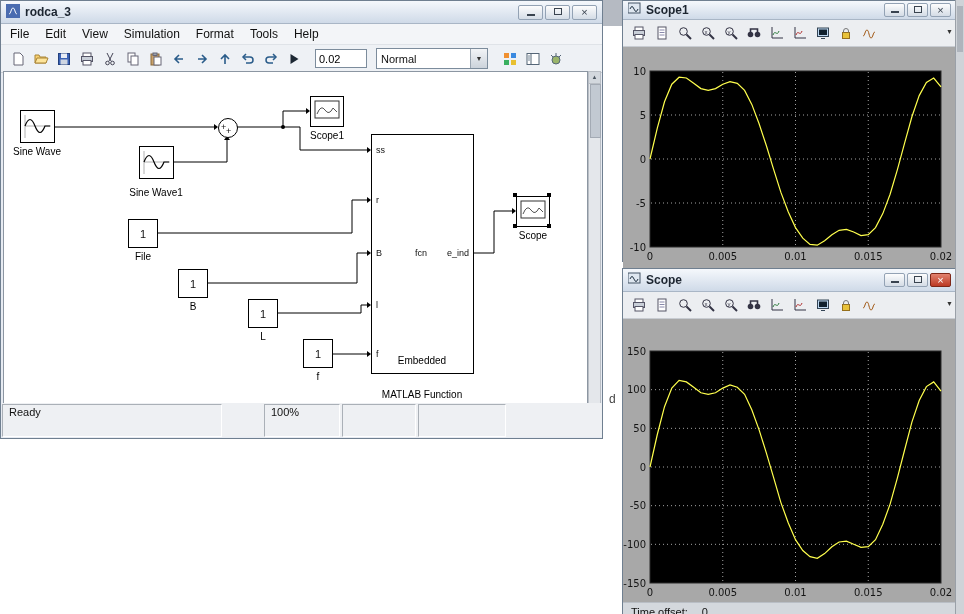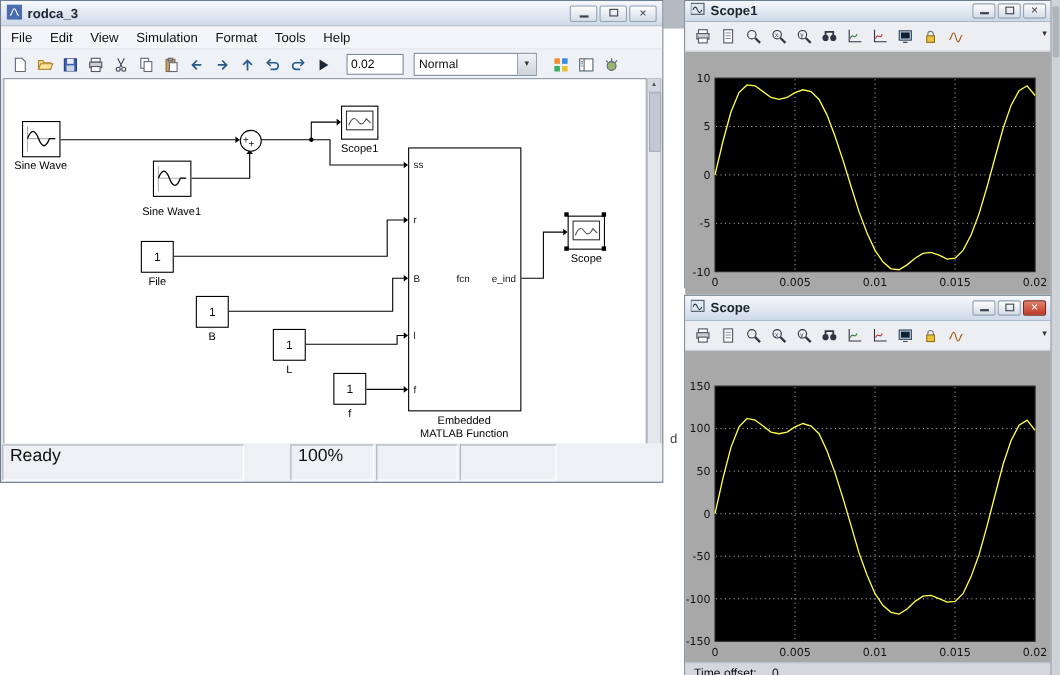--- a/index.html
+++ b/index.html
@@ -48,21 +48,21 @@
   .combo-text{padding-left:4px;text-align:center;}
   .combo-arrow{margin-left:auto;width:16px;height:100%;display:flex;align-items:center;justify-content:center;
                background:linear-gradient(#f2f4f7,#ccd3db);border-left:1px solid #9aa5b1;font-size:7px;color:#333;}
   .canvas{left:2px;top:70px;width:585px;height:347px;background:#fff;border:1px solid #8c96a2;box-sizing:border-box;}
   .v-scroll{left:587px;top:70px;width:13px;height:347px;background:#e4e7eb;border:1px solid #b9bec5;box-sizing:border-box;}
   .v-scroll .arrow{display:block;width:100%;height:11px;font-size:6px;text-align:center;line-height:11px;
                    color:#4a5560;background:#d3d8de;border-bottom:1px solid #b9bec5;}
   .v-scroll .arrow.dn{position:absolute;bottom:0;border-top:1px solid #b9bec5;border-bottom:none;}
   .sb-thumb{position:absolute;left:1px;top:12px;width:9px;height:52px;background:#c2c9d2;border:1px solid #a3aab4;}
   .statusbar{left:1px;bottom:1px;width:600px;height:34px;display:flex;gap:2px;background:#eef0f3;
-             font-size:16px;align-items:stretch;padding-top:1px;box-sizing:border-box;}
+             font-size:11px;align-items:stretch;padding-top:1px;box-sizing:border-box;}
   .st-cell{border:1px solid;border-color:#aab0b7 #fff #fff #aab0b7;padding:1px 6px;white-space:nowrap;overflow:hidden;}
   .st-c1{width:206px;} .st-c2{width:62px;margin-left:40px;} .st-c3{width:60px;} .st-c4{width:74px;} .st-c5{flex:1;}
 
   
   .blk{position:absolute;background:#fff;border:1px solid #000;box-sizing:border-box;z-index:4;}
   .blk-label{position:absolute;font-size:10px;text-align:center;white-space:nowrap;z-index:4;color:#000;}
   .const-val{display:flex;width:100%;height:100%;align-items:center;justify-content:center;font-size:11px;}
   .sum-blk{position:absolute;left:218px;top:118px;width:18px;height:18px;border:1px solid #000;border-radius:50%;
            background:#fff;z-index:4;}
   .sum-plus{position:absolute;font-size:9px;line-height:9px;}
@@ -322,21 +322,21 @@
 
 <div class="blk emf" style="left:371px;top:134px;width:103px;height:240px">
   <span class="port in" style="top:10px">ss</span>
   <span class="port in" style="top:60px">r</span>
   <span class="port in" style="top:113px">B</span>
   <span class="port in" style="top:165px">l</span>
   <span class="port in" style="top:214px">f</span>
   <span class="port fcn" style="top:113px">fcn</span>
   <span class="port out" style="top:113px">e_ind</span>
 </div>
-<div class="blk-label" style="left:352px;top:377px;width:140px">Embedded</div>
+<div class="blk-label" style="left:352px;top:355px;width:140px">Embedded</div>
 <div class="blk-label" style="left:352px;top:389px;width:140px">MATLAB Function</div>
 
 <div class="blk" style="left:516px;top:196px;width:34px;height:31px">
   <svg width="32" height="29" viewBox="0 0 32 29">
     <rect x="4" y="4" width="24" height="17" fill="#fff" stroke="#333"></rect>
     <path d="M6 17 Q10 7 14 13 T22 11 L26 15" stroke="#555" fill="none"></path>
   </svg>
 </div>
 <div class="handle" style="left:513px;top:193px"></div>
 <div class="handle" style="left:547px;top:193px"></div>

